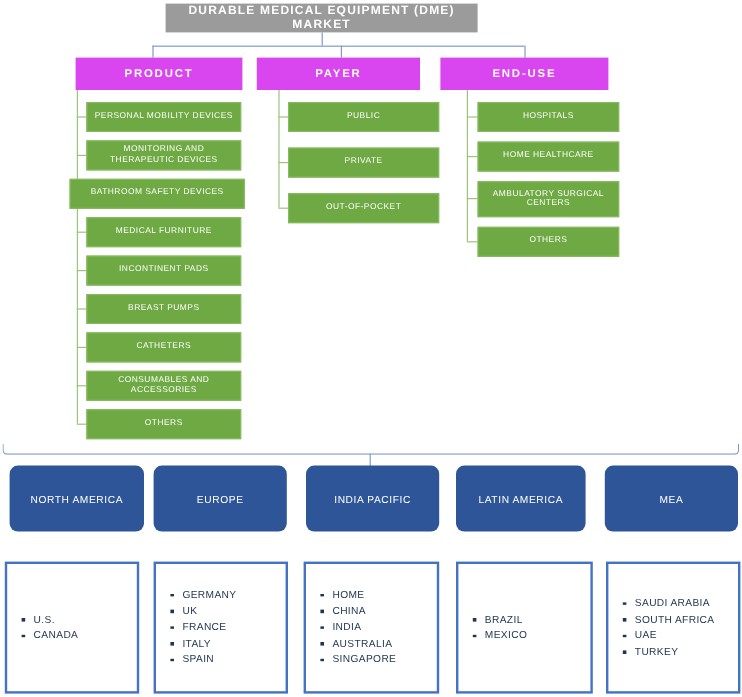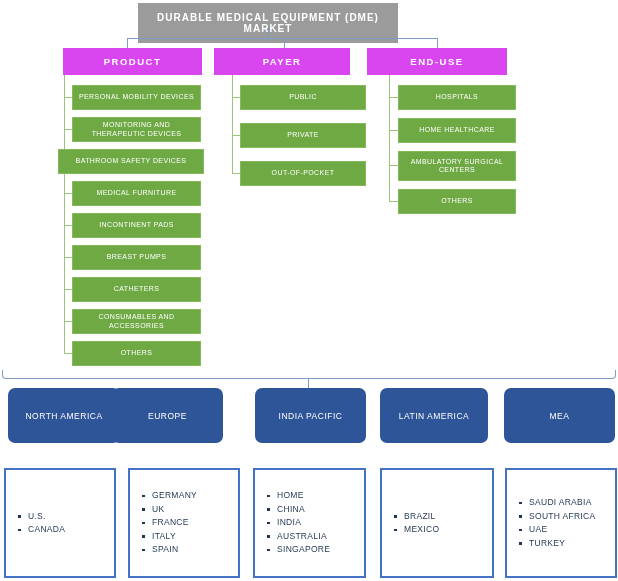--- a/index.html
+++ b/index.html
@@ -2,21 +2,21 @@
 <html><head>
 <meta charset="utf-8">
 <style>
   html,body{margin:0;padding:0;background:#ffffff;}
   .canvas{
     position:relative;width:618px;height:581px;background:#ffffff;overflow:hidden;
     font-family:"Liberation Sans","DejaVu Sans",sans-serif;
   }
   .box{position:absolute;box-sizing:border-box;display:flex;align-items:center;justify-content:center;text-align:center;}
   .title{
-    left:138px;top:3px;width:260px;height:40px;background:#9B9B9B;color:#ffffff;
+    left:138px;top:3px;width:260px;height:24px;background:#9B9B9B;color:#ffffff;
     font-size:10px;font-weight:bold;letter-spacing:1px;
   }
   .category{
     background:#d946ef;color:#ffffff;font-size:9.5px;font-weight:bold;letter-spacing:1.5px;height:27px;top:48px;
   }
   .item{
     background:#6FA944;border:1px solid #84BA5B;color:#ffffff;
     font-size:7px;letter-spacing:0.4px;line-height:8.5px;padding:1px 3px;
   }
   .region{
@@ -102,21 +102,21 @@
 
   <div class="box item" style="left:398px;top:85px;width:118px;height:25px">HOSPITALS</div>
   <div class="box item" style="left:398px;top:118px;width:118px;height:25px">HOME HEALTHCARE</div>
   <div class="box item" style="left:398px;top:151px;width:118px;height:30px">AMBULATORY SURGICAL CENTERS</div>
   <div class="box item" style="left:398px;top:189px;width:118px;height:25px">OTHERS</div>
 
   <div class="bracket"></div>
   <div class="line vline" style="left:308px;top:378px;height:12px"></div>
 
   <div class="box region" style="left:8px;width:112px">NORTH AMERICA</div>
-  <div class="box region" style="left:112px;width:111px">EUROPE</div>
+  <div class="box region" style="left:128px;width:111px">EUROPE</div>
   <div class="box region" style="left:255px;width:111px">INDIA PACIFIC</div>
   <div class="box region" style="left:380px;width:108px">LATIN AMERICA</div>
   <div class="box region" style="left:504px;width:111px">MEA</div>
 
   <div class="detail" style="left:4px;width:112px">
     <ul>
       <li>U.S.</li>
       <li>CANADA</li>
     </ul>
   </div>

